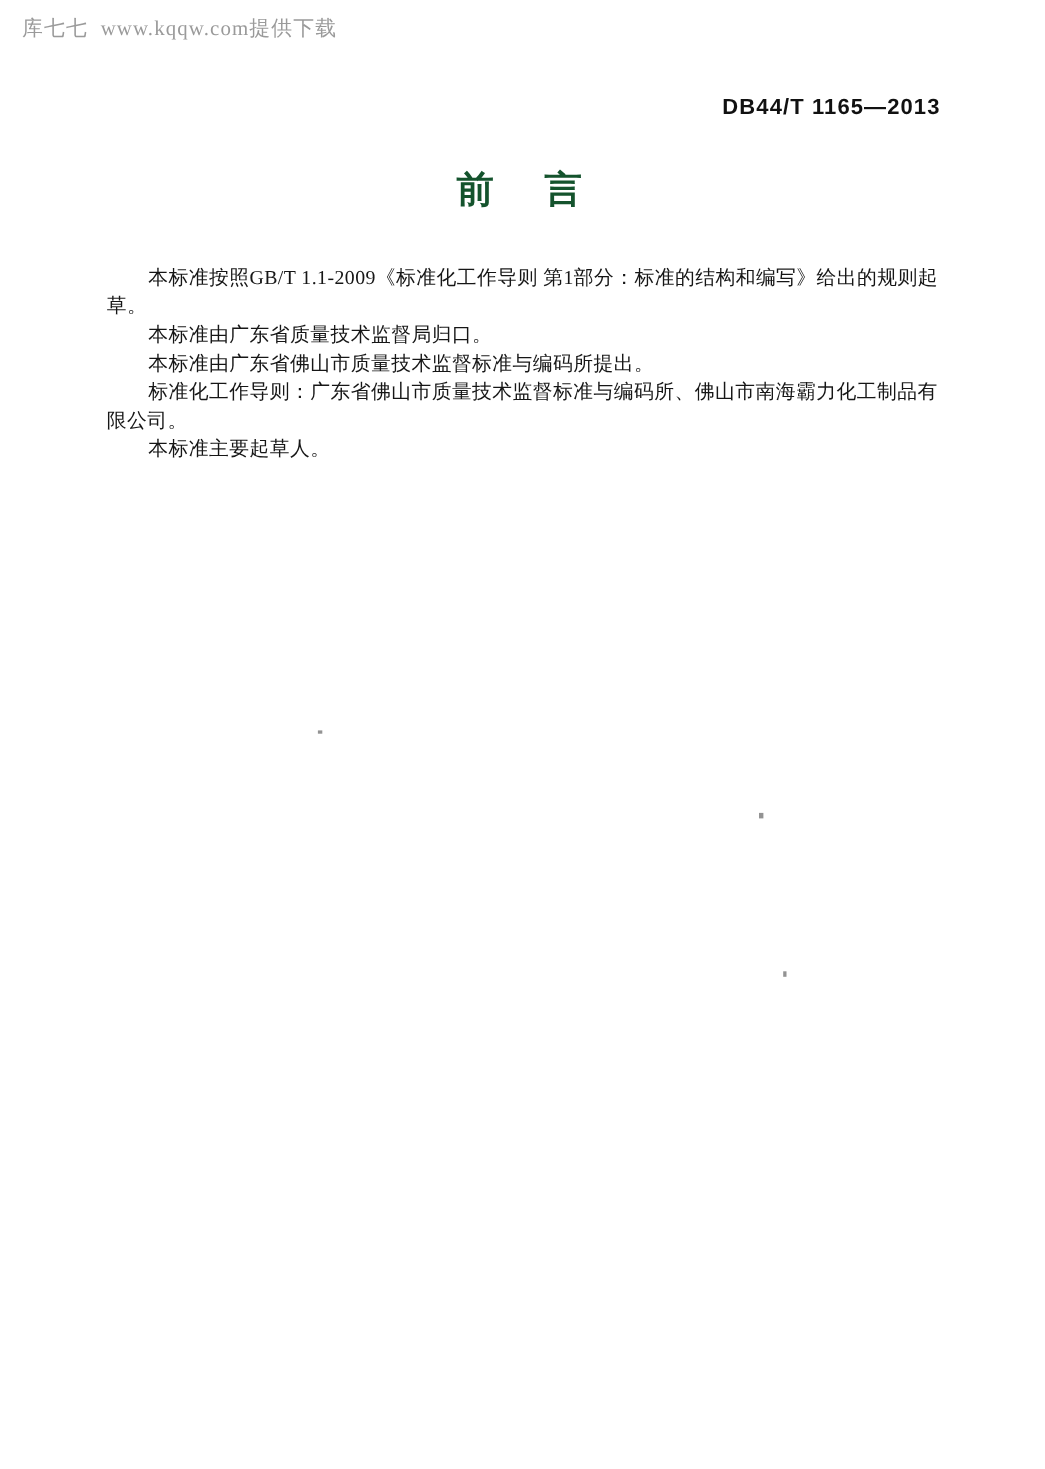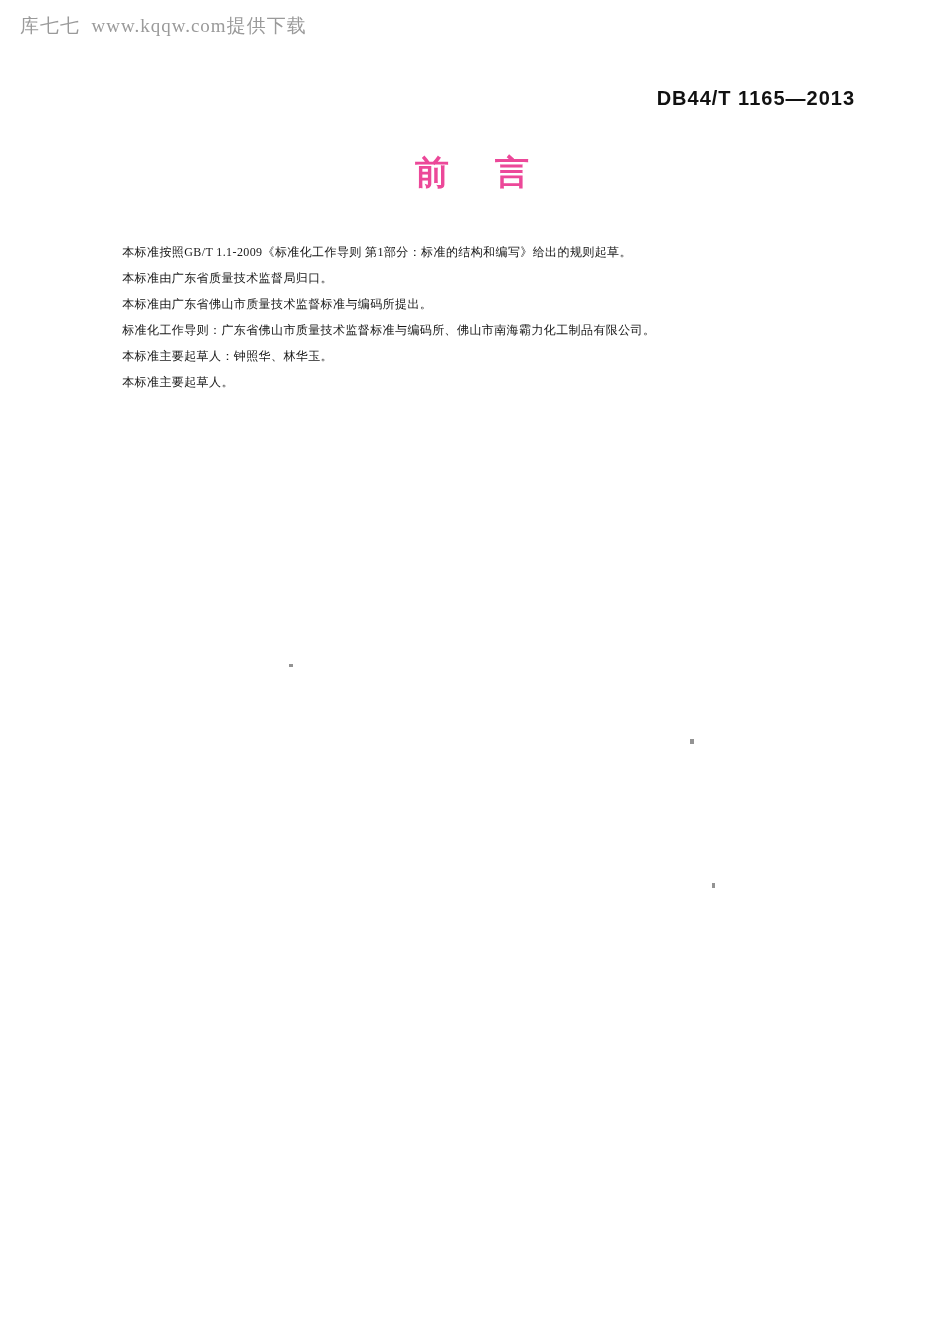--- a/index.html
+++ b/index.html
@@ -42,32 +42,32 @@
   }
 
   .foreword-title {
     position: absolute;
     top: 150px;
     left: 0;
     width: 100%;
     text-align: center;
     font-size: 34px;
     font-weight: bold;
-    color: #ec4899;
+    color: #14532d;
     font-family: "Liberation Sans", sans-serif;
     letter-spacing: 6px;
   }
 
   .body-text {
     position: absolute;
     left: 97px;
     right: 93px;
     top: 239px;
     color: #161616;
-    font-size: 12px;
+    font-size: 18px;
     line-height: 26px;
     font-family: "Liberation Serif", serif;
   }
 
   .body-text p {
     text-indent: 2.1em;
     margin: 0;
     letter-spacing: 0.4px;
   }
 
@@ -89,21 +89,20 @@
 
   <div class="doc-number">DB44/T 1165—2013</div>
 
   <div class="foreword-title">前　言</div>
 
   <div class="body-text">
     <p>本标准按照GB/T 1.1-2009《标准化工作导则 第1部分：标准的结构和编写》给出的规则起草。</p>
     <p>本标准由广东省质量技术监督局归口。</p>
     <p>本标准由广东省佛山市质量技术监督标准与编码所提出。</p>
     <p>标准化工作导则：广东省佛山市质量技术监督标准与编码所、佛山市南海霸力化工制品有限公司。</p>
-    <p>本标准主要起草人：钟照华、林华玉。</p>
     <p>本标准主要起草人。</p>
   </div>
 
   <div class="speck s1"></div>
   <div class="speck s2"></div>
   <div class="speck s3"></div>
 
 </div>
 
 </body></html>

